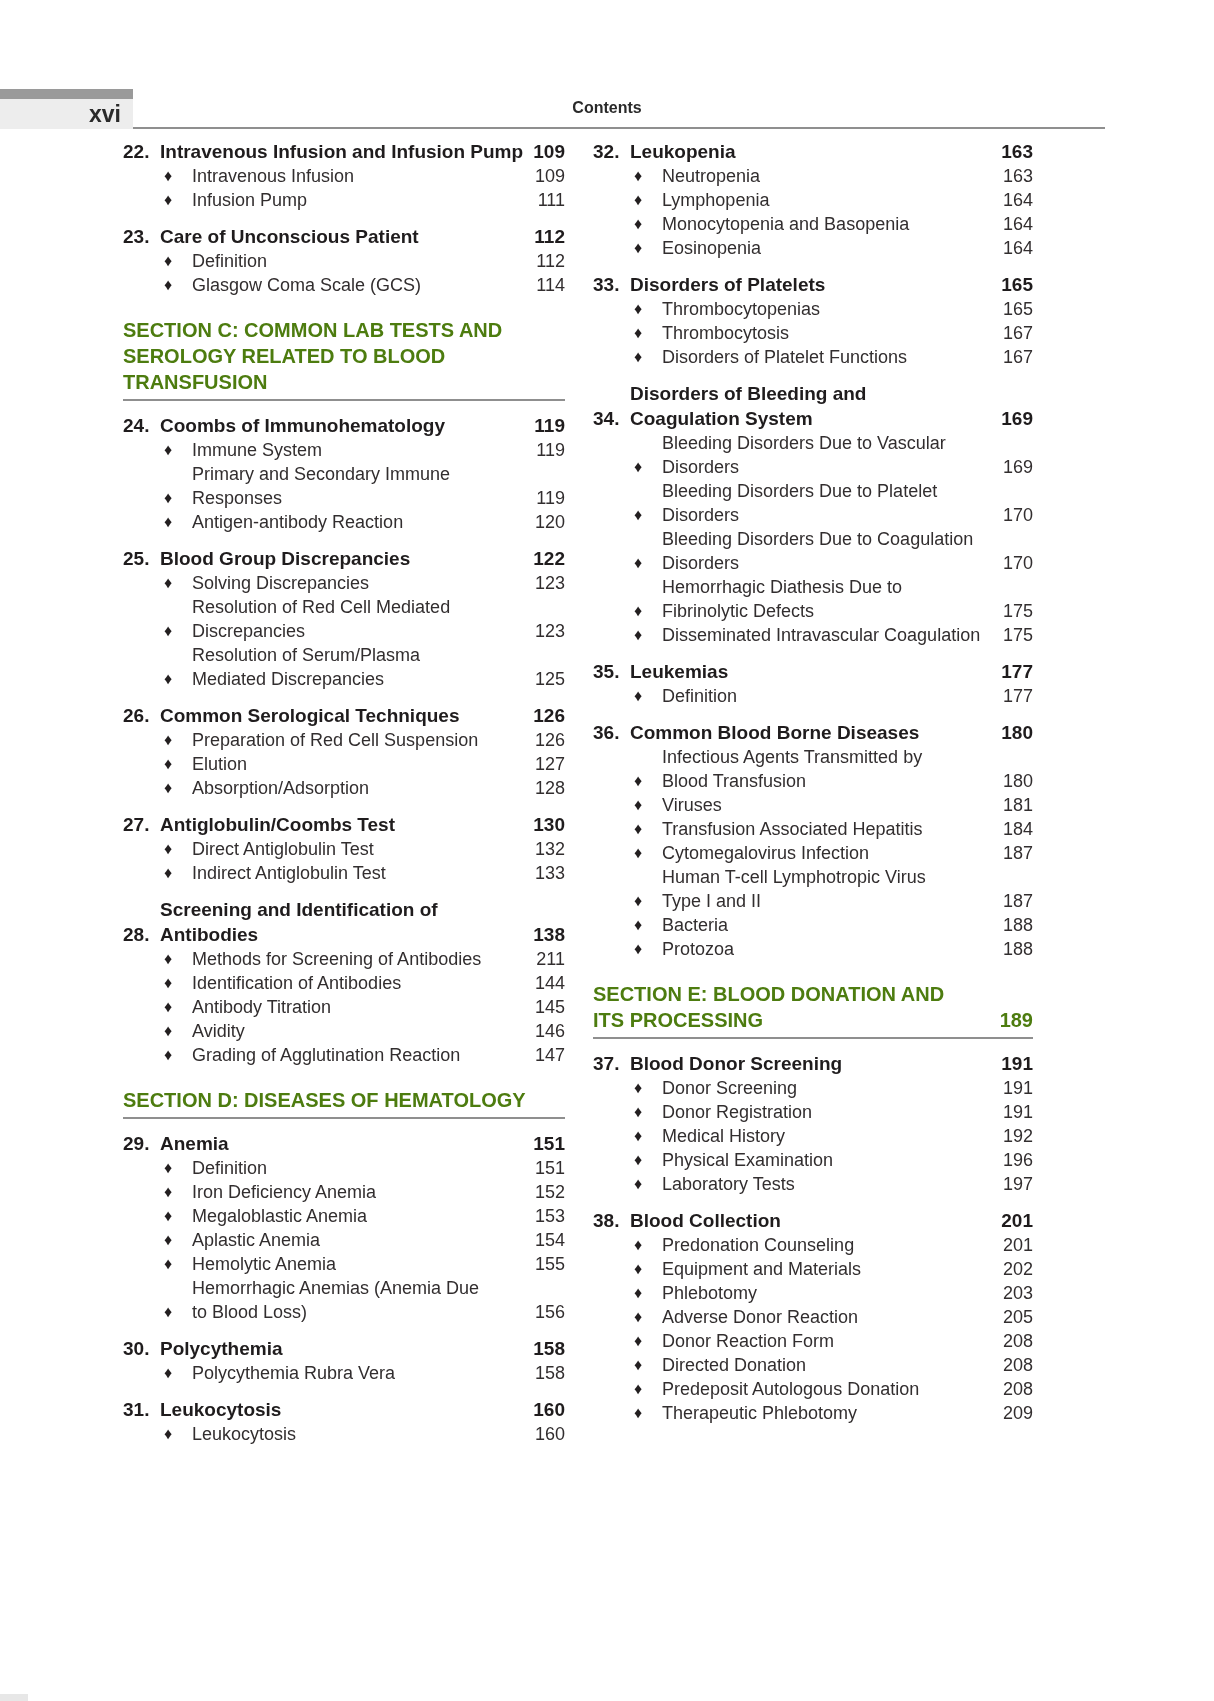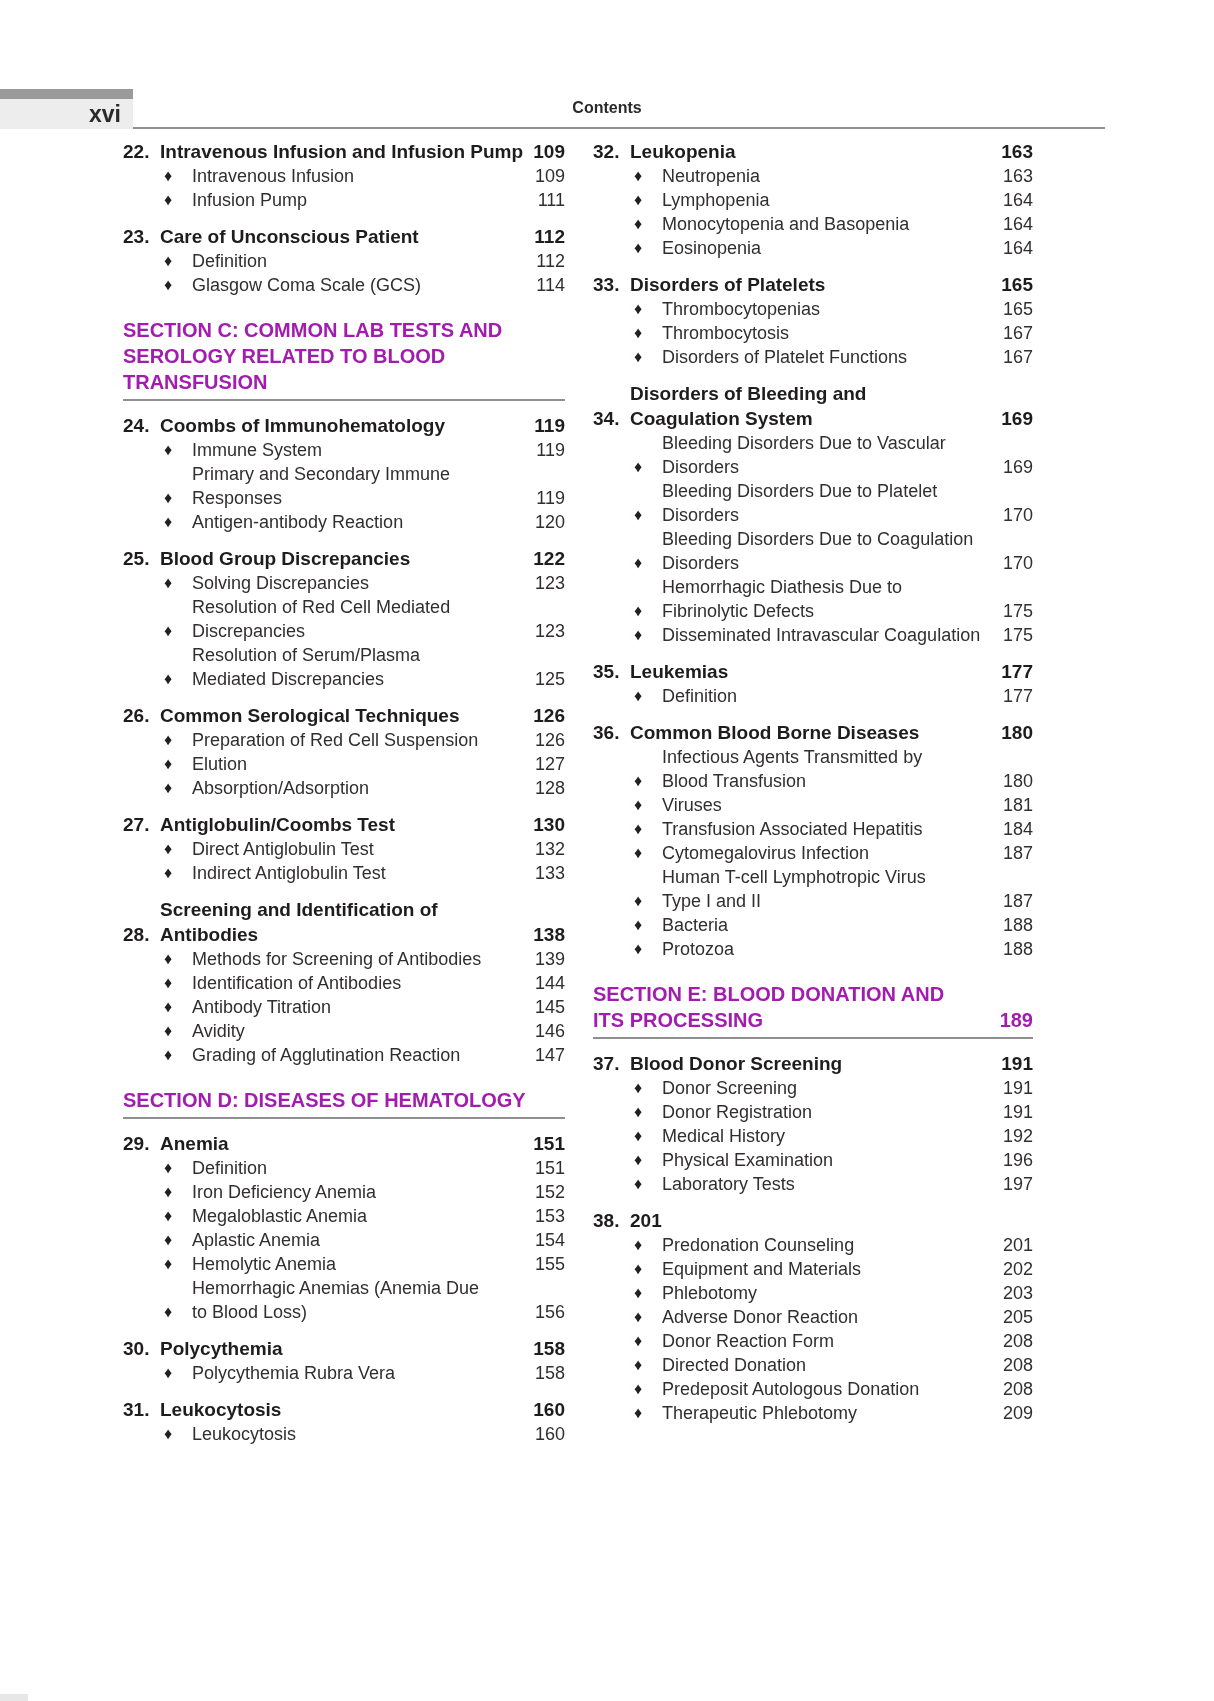--- a/index.html
+++ b/index.html
@@ -30,21 +30,21 @@
   .ch-num   { flex:none; width:37px; }
   .ch-title { flex:1; padding-right:6px; }
   .ch-page  { flex:none; text-align:right; }
   
   .item { display:flex; align-items:flex-end; font-size:18px; line-height:24px; color:#322e2f; }
   .bullet    { flex:none; width:28px; margin-left:41px; font-size:16px; color:#231f20; }
   .item-text { flex:1; padding-right:4px; }
   .item-page { flex:none; text-align:right; }
   
   .section { margin-top:20px; margin-bottom:12px; }
-  .section-row { display:flex; align-items:flex-end; font-weight:bold; font-size:20px; line-height:26px; color:#a21caf; }
+  .section-row { display:flex; align-items:flex-end; font-weight:bold; font-size:20px; line-height:26px; color:#4d7c0f; }
   .section-title { flex:1; padding-right:6px; }
   .section-page  { flex:none; text-align:right; }
   .section-rule  { height:2px; background:#8f8f8f; margin-top:4px; }
   
   .corner-mark { position:absolute; left:0; top:1694px; width:28px; height:7px; background:#e7e7e7; }
 </style>
 </head>
 <body>
 
 <div class="page">
@@ -181,21 +181,21 @@
         </div>
         <div class="chapter">
           <div class="ch-row">
             <div class="ch-num">28.</div>
             <div class="ch-title">Screening and Identification of<br>Antibodies</div>
             <div class="ch-page">138</div>
           </div>
           <div class="item">
             <div class="bullet">♦</div>
             <div class="item-text">Methods for Screening of Antibodies</div>
-            <div class="item-page">139</div>
+            <div class="item-page">211</div>
           </div>
           <div class="item">
             <div class="bullet">♦</div>
             <div class="item-text">Identification of Antibodies</div>
             <div class="item-page">144</div>
           </div>
           <div class="item">
             <div class="bullet">♦</div>
             <div class="item-text">Antibody Titration</div>
             <div class="item-page">145</div>
@@ -450,20 +450,21 @@
           </div>
           <div class="item">
             <div class="bullet">♦</div>
             <div class="item-text">Laboratory Tests</div>
             <div class="item-page">197</div>
           </div>
         </div>
         <div class="chapter">
           <div class="ch-row">
             <div class="ch-num">38.</div>
+            <div class="ch-title">Blood Collection</div>
             <div class="ch-page">201</div>
           </div>
           <div class="item">
             <div class="bullet">♦</div>
             <div class="item-text">Predonation Counseling</div>
             <div class="item-page">201</div>
           </div>
           <div class="item">
             <div class="bullet">♦</div>
             <div class="item-text">Equipment and Materials</div>

